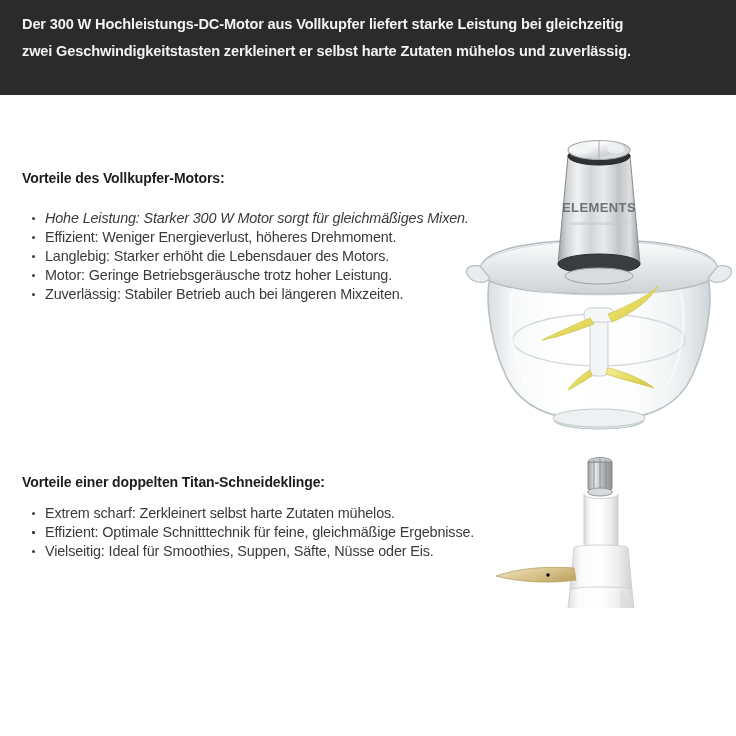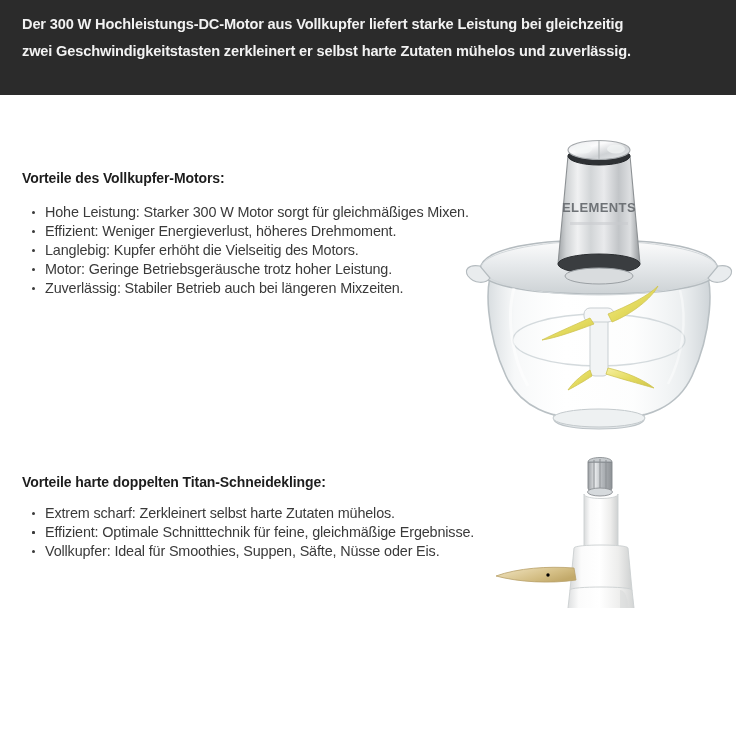--- a/index.html
+++ b/index.html
@@ -65,21 +65,21 @@
   }
   .bullet-item {
     position: relative;
     padding-left: 45px;
     font-size: 14.4px;
     color: #3a3a3a;
     line-height: 19px;
     letter-spacing: -0.15px;
     white-space: nowrap;
   }
-  #section-motor .bullet-item:first-child { margin-top: 15px; }
+  #section-motor .bullet-item:first-child { margin-top: 21px; font-style: italic; }
   #section-blade .bullet-item:first-child { margin-top: 12px; }
 
   .bullet-dot {
     position: absolute;
     left: 32px;
     top: 8px;
     width: 3.4px;
     height: 3.4px;
     border-radius: 50%;
     background: #3a3a3a;
@@ -128,50 +128,50 @@
       <li class="bullet-item">
         <span class="bullet-dot"></span>
         <span>Hohe Leistung: Starker 300 W Motor sorgt für gleichmäßiges Mixen.</span>
       </li>
       <li class="bullet-item">
         <span class="bullet-dot"></span>
         <span>Effizient: Weniger Energieverlust, höheres Drehmoment.</span>
       </li>
       <li class="bullet-item">
         <span class="bullet-dot"></span>
-        <span>Langlebig: Kupfer erhöht die Vielseitig des Motors.</span>
+        <span>Langlebig: Starker erhöht die Lebensdauer des Motors.</span>
       </li>
       <li class="bullet-item">
         <span class="bullet-dot"></span>
         <span>Motor: Geringe Betriebsgeräusche trotz hoher Leistung.</span>
       </li>
       <li class="bullet-item">
         <span class="bullet-dot"></span>
         <span>Zuverlässig: Stabiler Betrieb auch bei längeren Mixzeiten.</span>
       </li>
     </ul>
   </div>
 
   <div class="section" id="section-blade">
-    <h2 class="section-heading">Vorteile harte doppelten Titan-Schneideklinge:</h2>
+    <h2 class="section-heading">Vorteile einer doppelten Titan-Schneideklinge:</h2>
     <ul class="bullet-list">
       <li class="bullet-item">
         <span class="bullet-dot"></span>
         <span>Extrem scharf: Zerkleinert selbst harte Zutaten mühelos.</span>
       </li>
       <li class="bullet-item">
         <span class="bullet-dot"></span>
       </li>
       <li class="bullet-item">
         <span class="bullet-dot"></span>
         <span>Effizient: Optimale Schnitttechnik für feine, gleichmäßige Ergebnisse.</span>
       </li>
       <li class="bullet-item">
         <span class="bullet-dot"></span>
-        <span>Vollkupfer: Ideal für Smoothies, Suppen, Säfte, Nüsse oder Eis.</span>
+        <span>Vielseitig: Ideal für Smoothies, Suppen, Säfte, Nüsse oder Eis.</span>
       </li>
     </ul>
   </div>
 
   <div class="product-figure" id="figure-chopper">
     <svg viewBox="0 0 274 320" xmlns="http://www.w3.org/2000/svg">
       <defs>
         <linearGradient id="steelBody" x1="0" y1="0" x2="1" y2="0">
           <stop offset="0%" stop-color="#9fa3a6"></stop>
           <stop offset="10%" stop-color="#cfd2d4"></stop>

